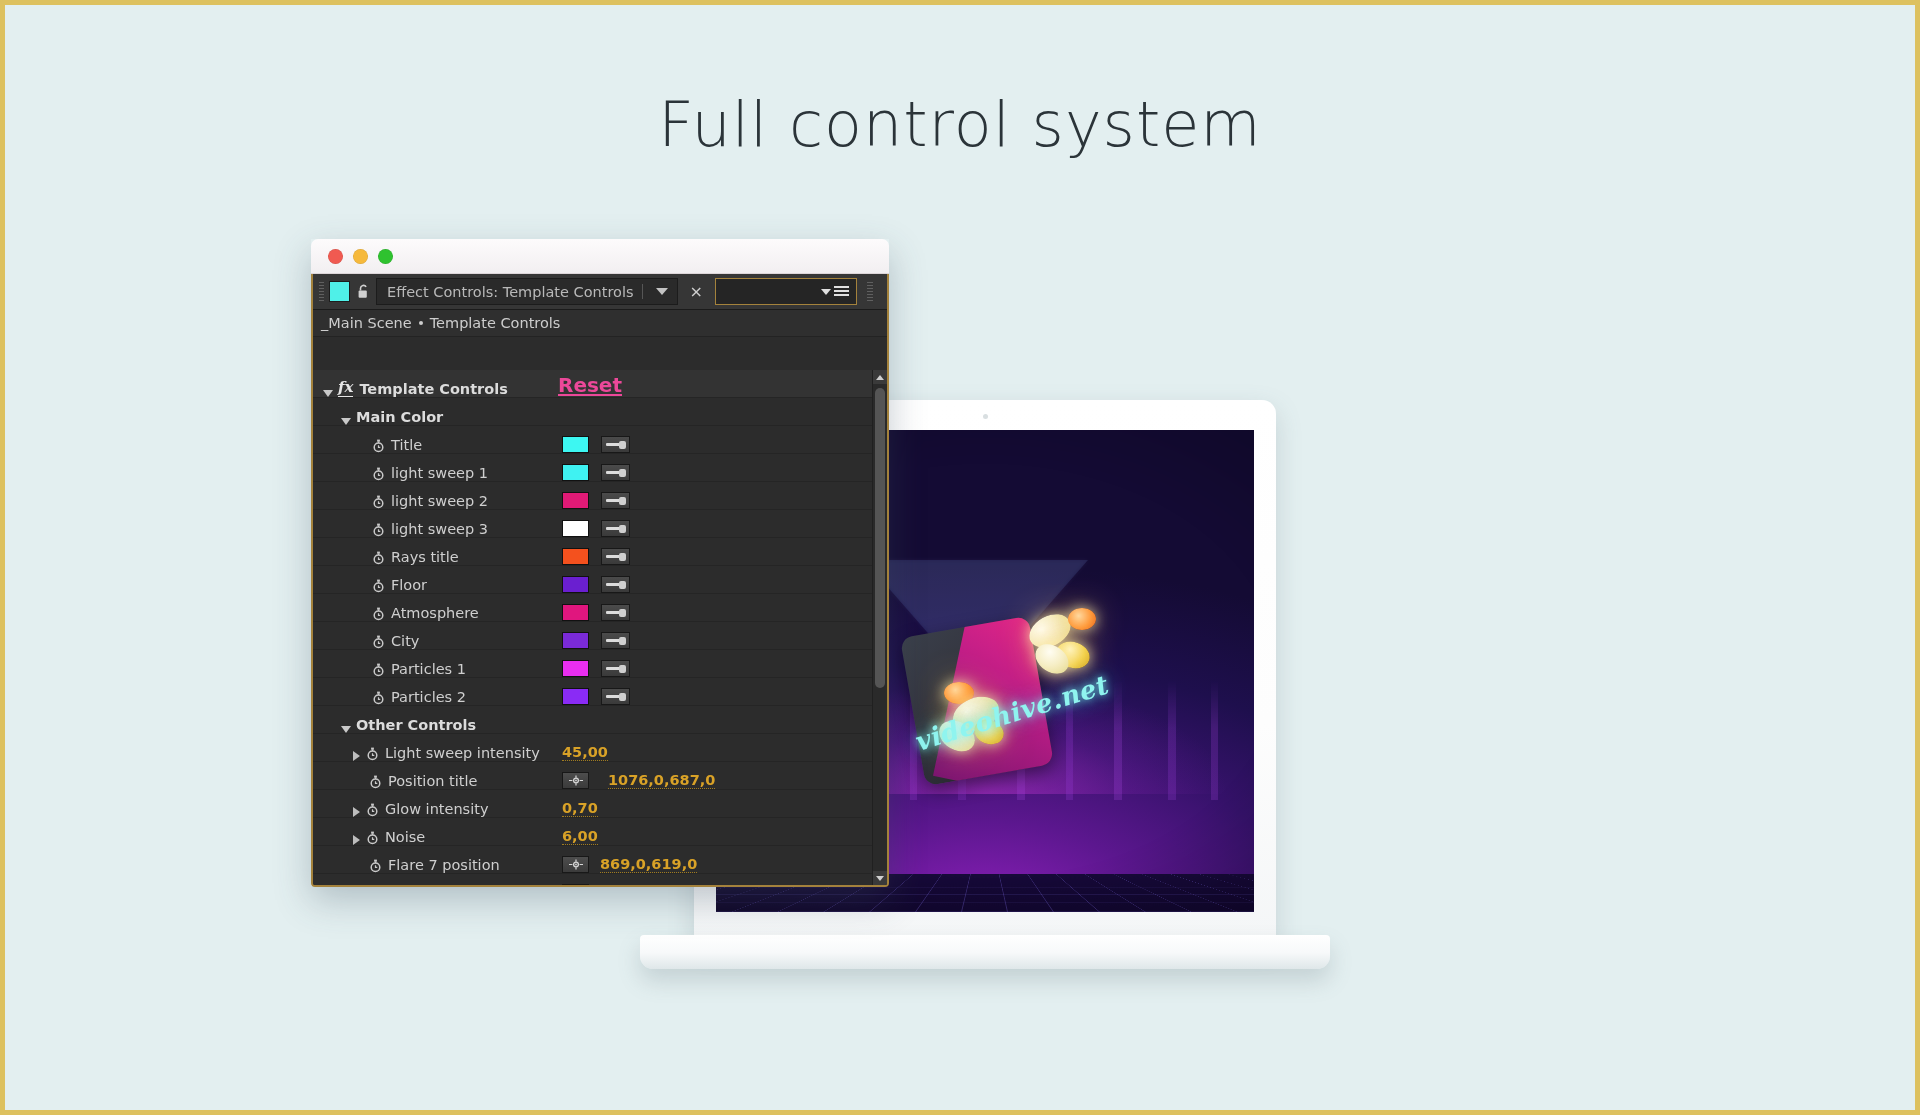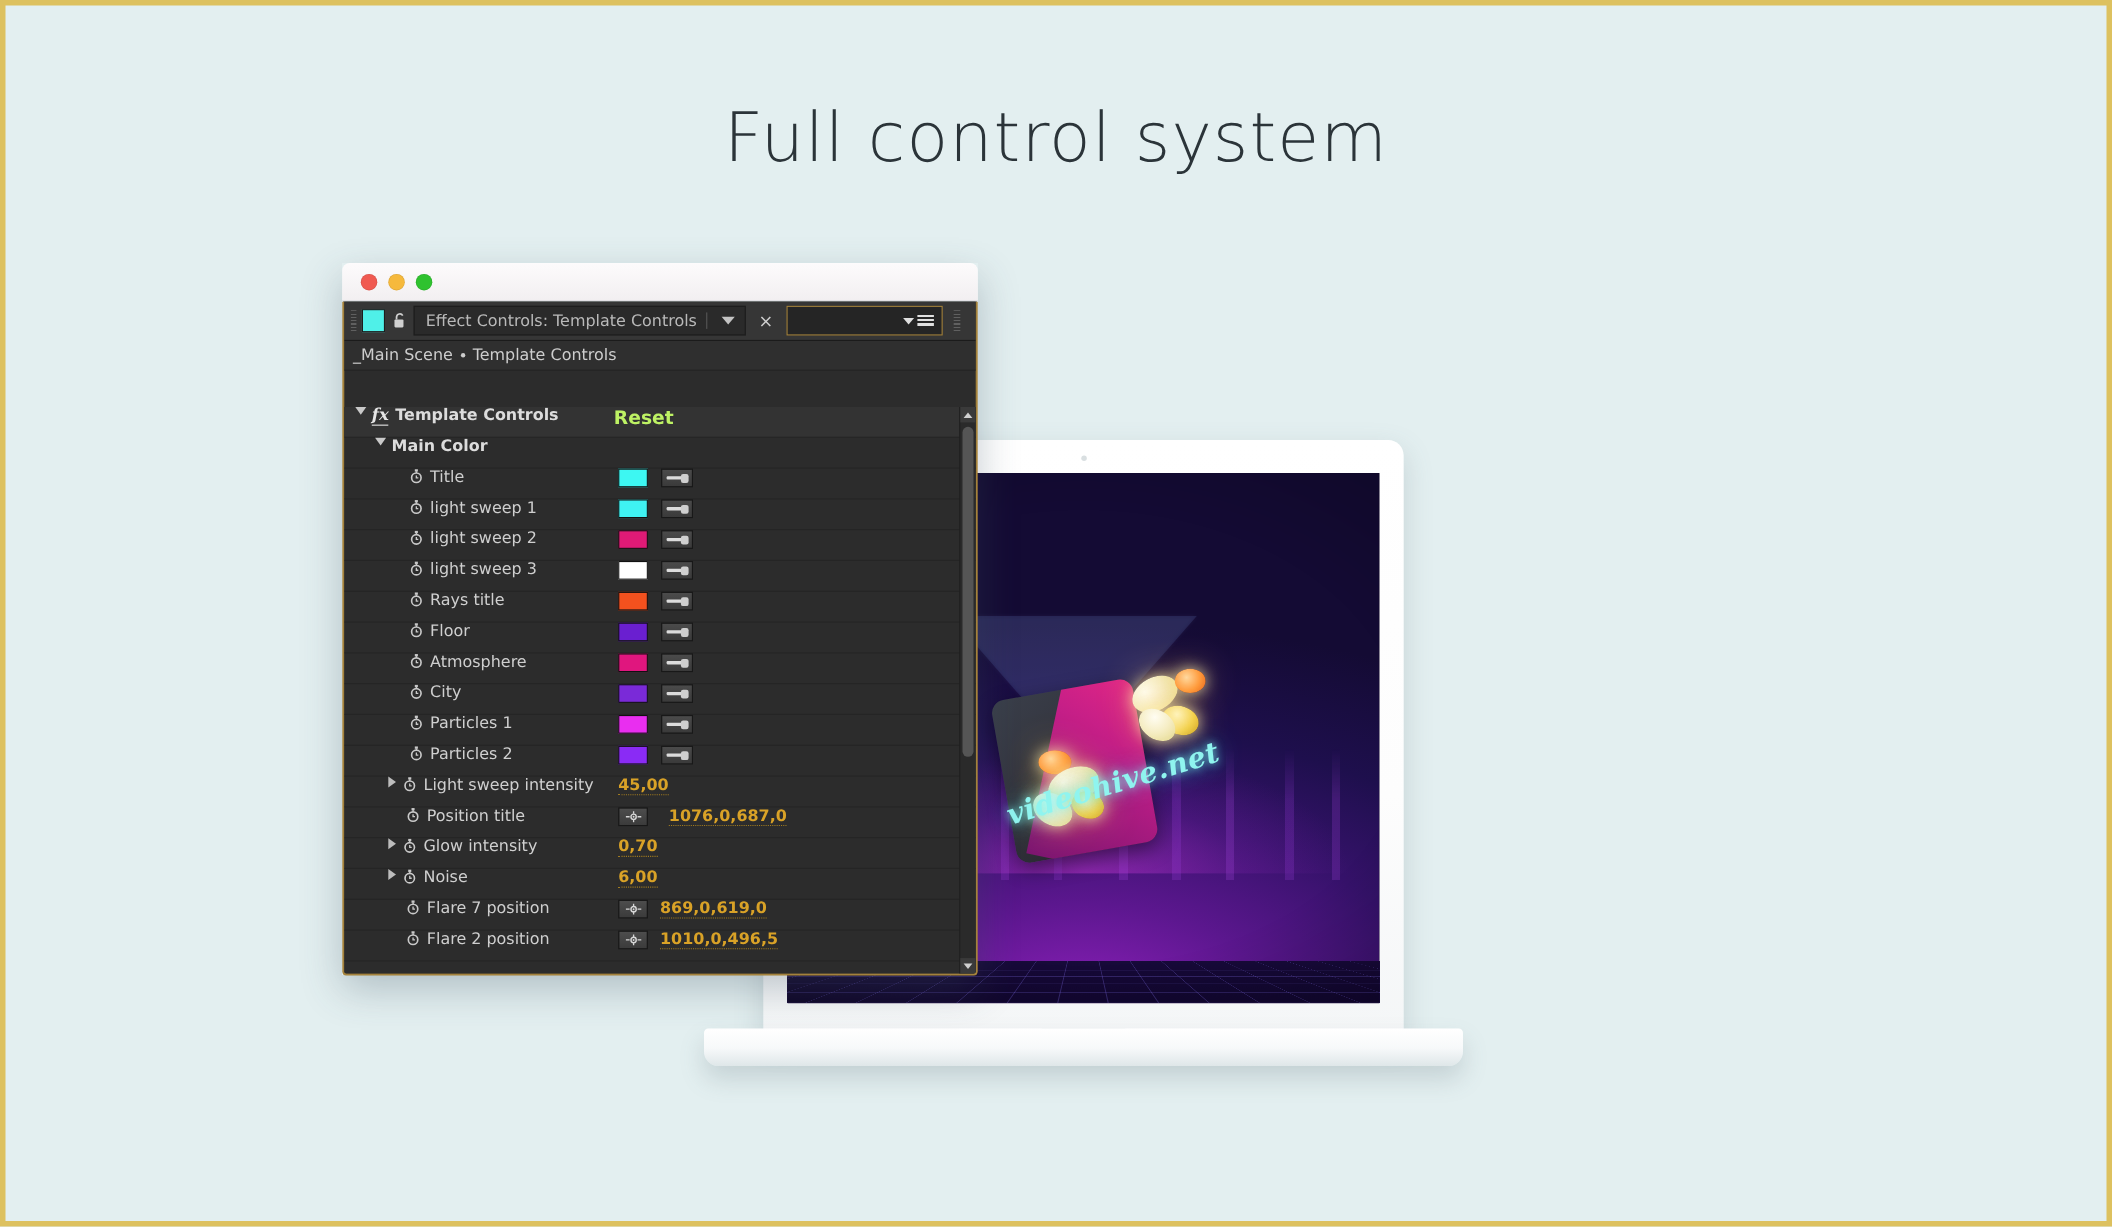--- a/index.html
+++ b/index.html
@@ -199,21 +199,21 @@
   
   #ae-breadcrumb{
     height:26px;display:flex;align-items:center;gap:7px;padding-left:8px;
     background:#2f2f2f;color:#cdcdcd;font-size:14.5px;border-bottom:1px solid #232323;
   }
   .crumb-dot{width:4px;height:4px;border-radius:50%;background:#cdcdcd;}
 
   
   #ae-rows{position:absolute;left:0;right:0;top:96px;bottom:0;background:#2c2c2c;}
   .row{
-    height:27px;display:flex;align-items:flex-start;position:relative;
+    height:27px;display:flex;align-items:flex-end;position:relative;
     border-bottom:1px solid #252525;color:#cfcfcf;font-size:14.5px;
   }
   .row.header-row{background:#333333;font-weight:bold;color:#e4e4e4;}
   .row .indent{flex:none;}
   .tri{
     width:0;height:0;flex:none;
     border-left:5.5px solid transparent;border-right:5.5px solid transparent;
     border-top:7px solid #c9c9c9;margin-right:5px;
   }
   .tri.right{
@@ -223,22 +223,22 @@
   .tri.spacer{border:none;width:11px;height:7px;margin-right:5px;}
   .fx-ico{
     color:#e6e6e6;font-style:italic;font-weight:bold;font-size:15px;
     margin-right:6px;border-bottom:1.5px solid #e6e6e6;line-height:1.05;flex:none;
     font-family:"DejaVu Serif", serif;
   }
   .stopwatch{flex:none;margin-right:6px;display:flex;align-items:center;}
   .row-label{white-space:nowrap;}
   .row-label.group{font-weight:bold;color:#dcdcdc;}
   .reset-link{
-    position:absolute;left:245px;color:#bef264;font-weight:bold;font-size:17px;
-    text-underline-offset:2px;
+    position:absolute;left:245px;color:#ec4899;font-weight:bold;font-size:20px;
+    text-decoration:underline;text-underline-offset:2px;
   }
   .swatch{
     position:absolute;left:249px;width:27px;height:17px;
     border:1px solid #111;box-sizing:border-box;
   }
   .slider-btn{
     position:absolute;left:288px;width:29px;height:17px;
     background:linear-gradient(180deg,#4b4b4b 0%,#3a3a3a 100%);
     border:1px solid #181818;box-sizing:border-box;
     display:flex;align-items:center;justify-content:center;
@@ -528,20 +528,25 @@
               </svg>
             </span>
             <span class="row-label">Particles 2</span>
             <span class="swatch" style="background:#8a2bf5"></span>
             <span class="slider-btn">
               <span class="bar"></span>
             </span>
           </div>
         </div>
 
+      <div class="row">
+        <span class="indent" style="width:28px"></span>
+        <span class="tri"></span>
+        <span class="row-label group">Other Controls</span>
+      </div>
 
       <div id="other-rows">
           <div class="row">
             <span class="indent" style="width:40px"></span>
             <span class="tri right"></span>
             <span class="stopwatch">
               <svg width="13" height="14" viewBox="0 0 13 14" aria-hidden="true">
                 <circle cx="6.5" cy="8.3" r="4.3" fill="none" stroke="#c9c9c9" stroke-width="1.5"></circle>
                 <rect x="5.1" y="0.6" width="2.8" height="2.1" fill="#c9c9c9"></rect>
                 <rect x="5.9" y="2.4" width="1.3" height="1.6" fill="#c9c9c9"></rect>

